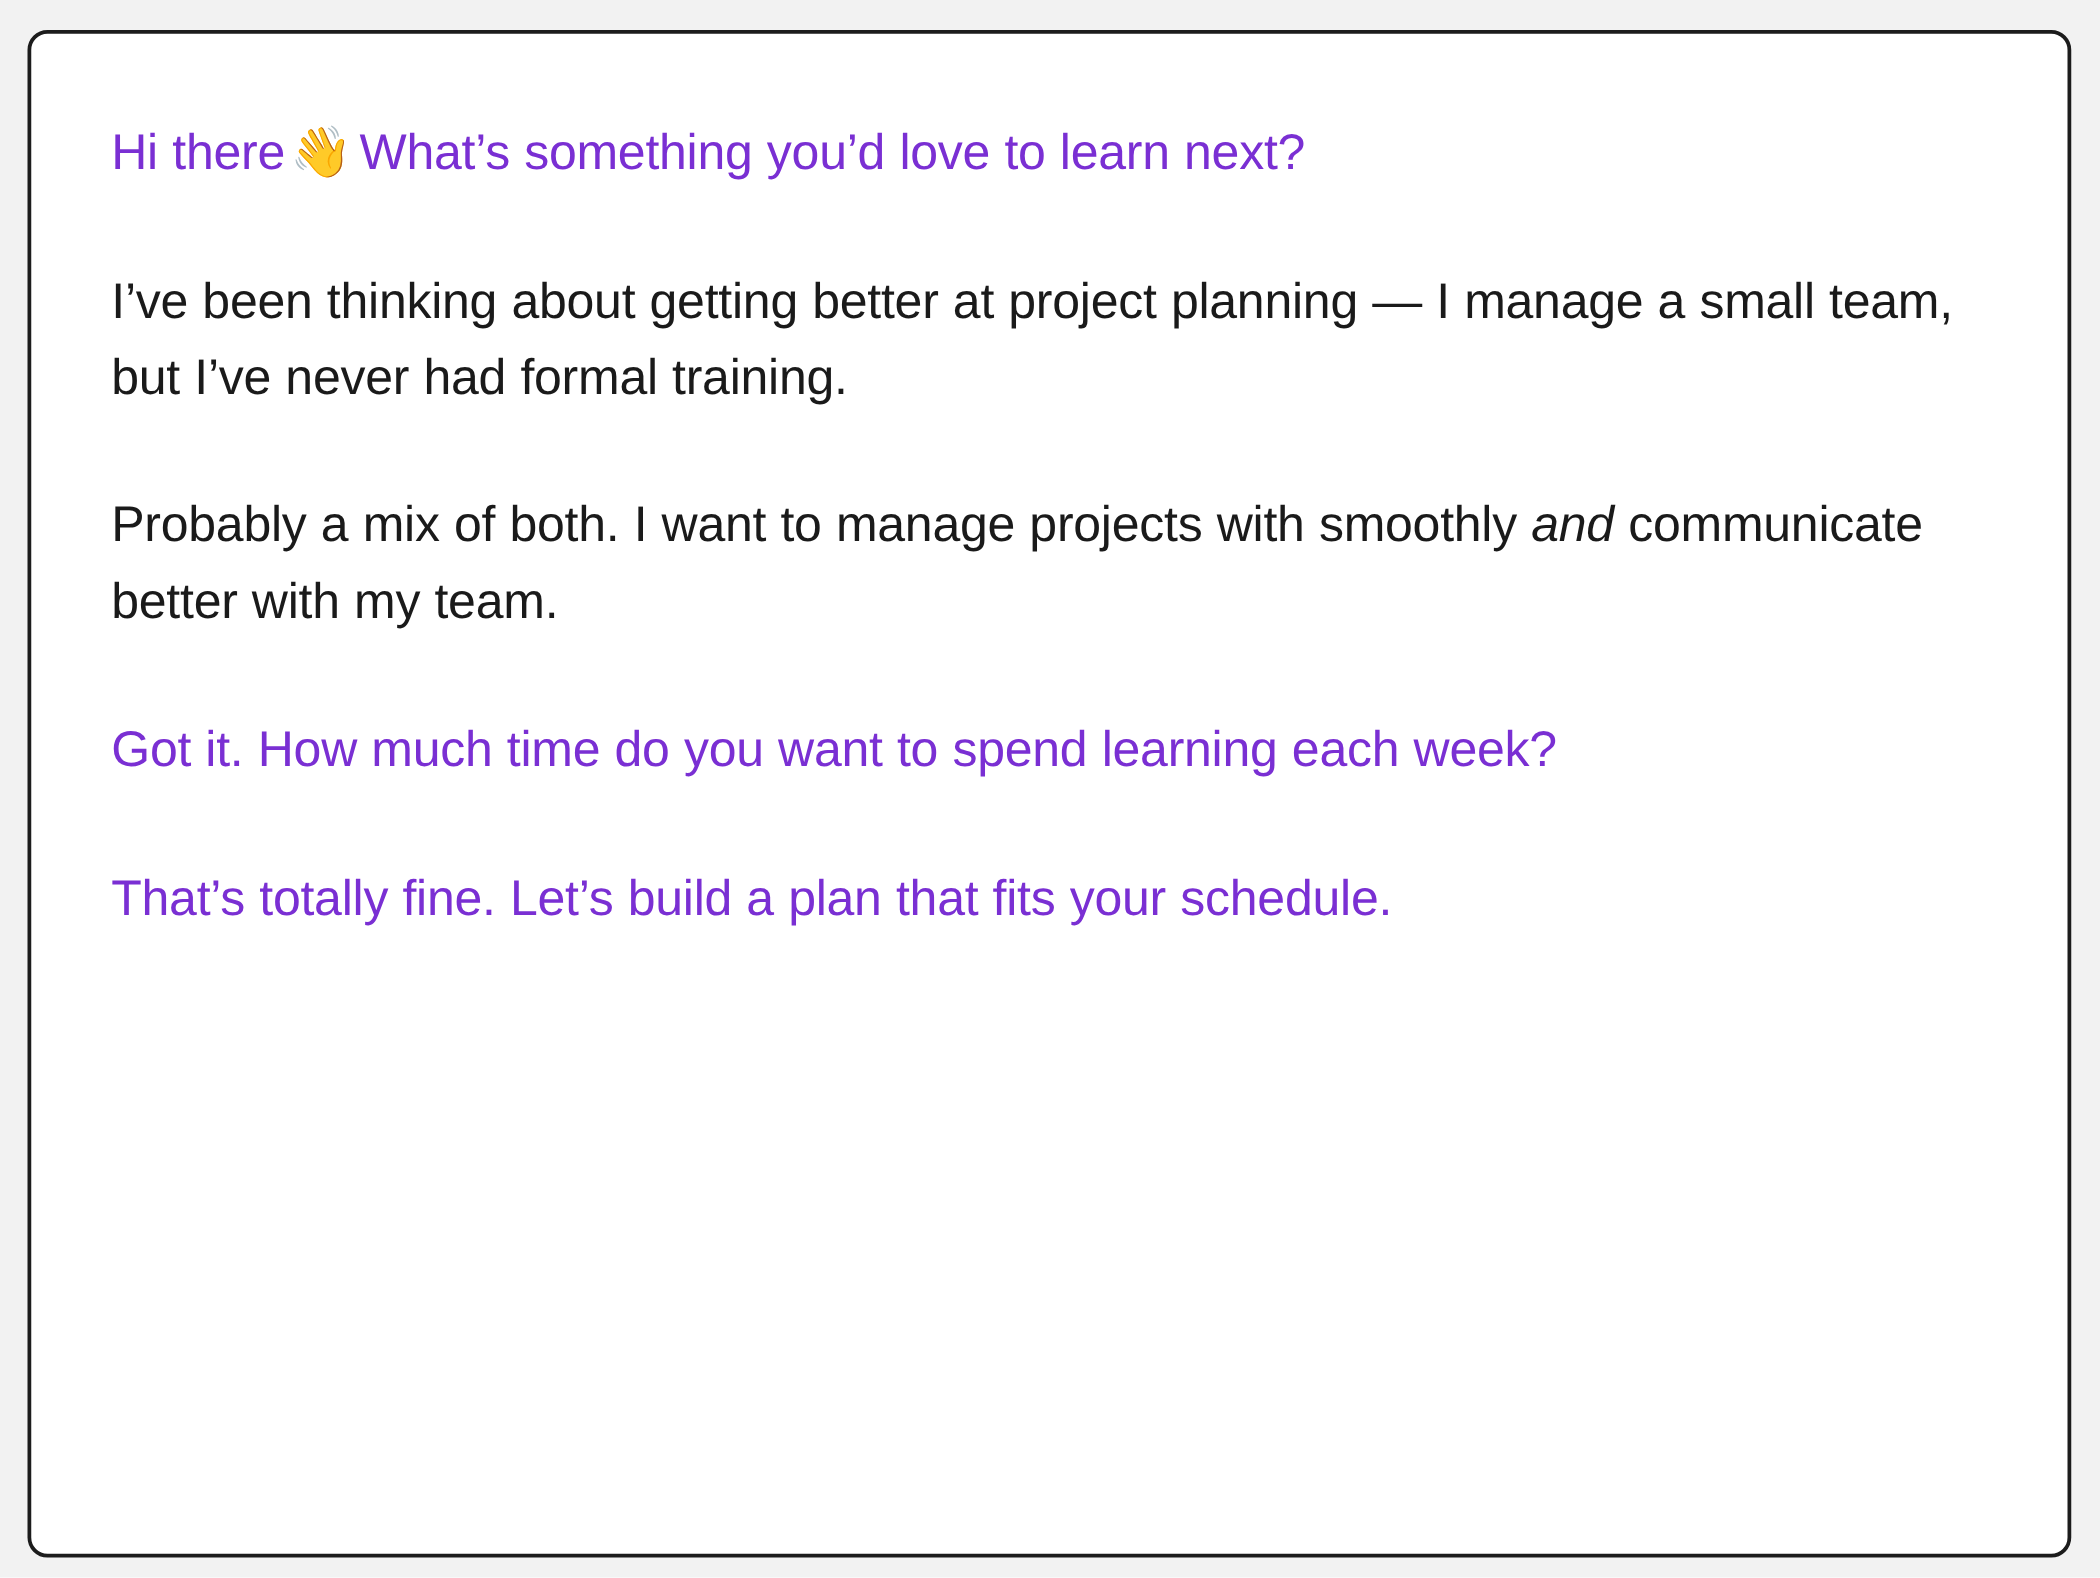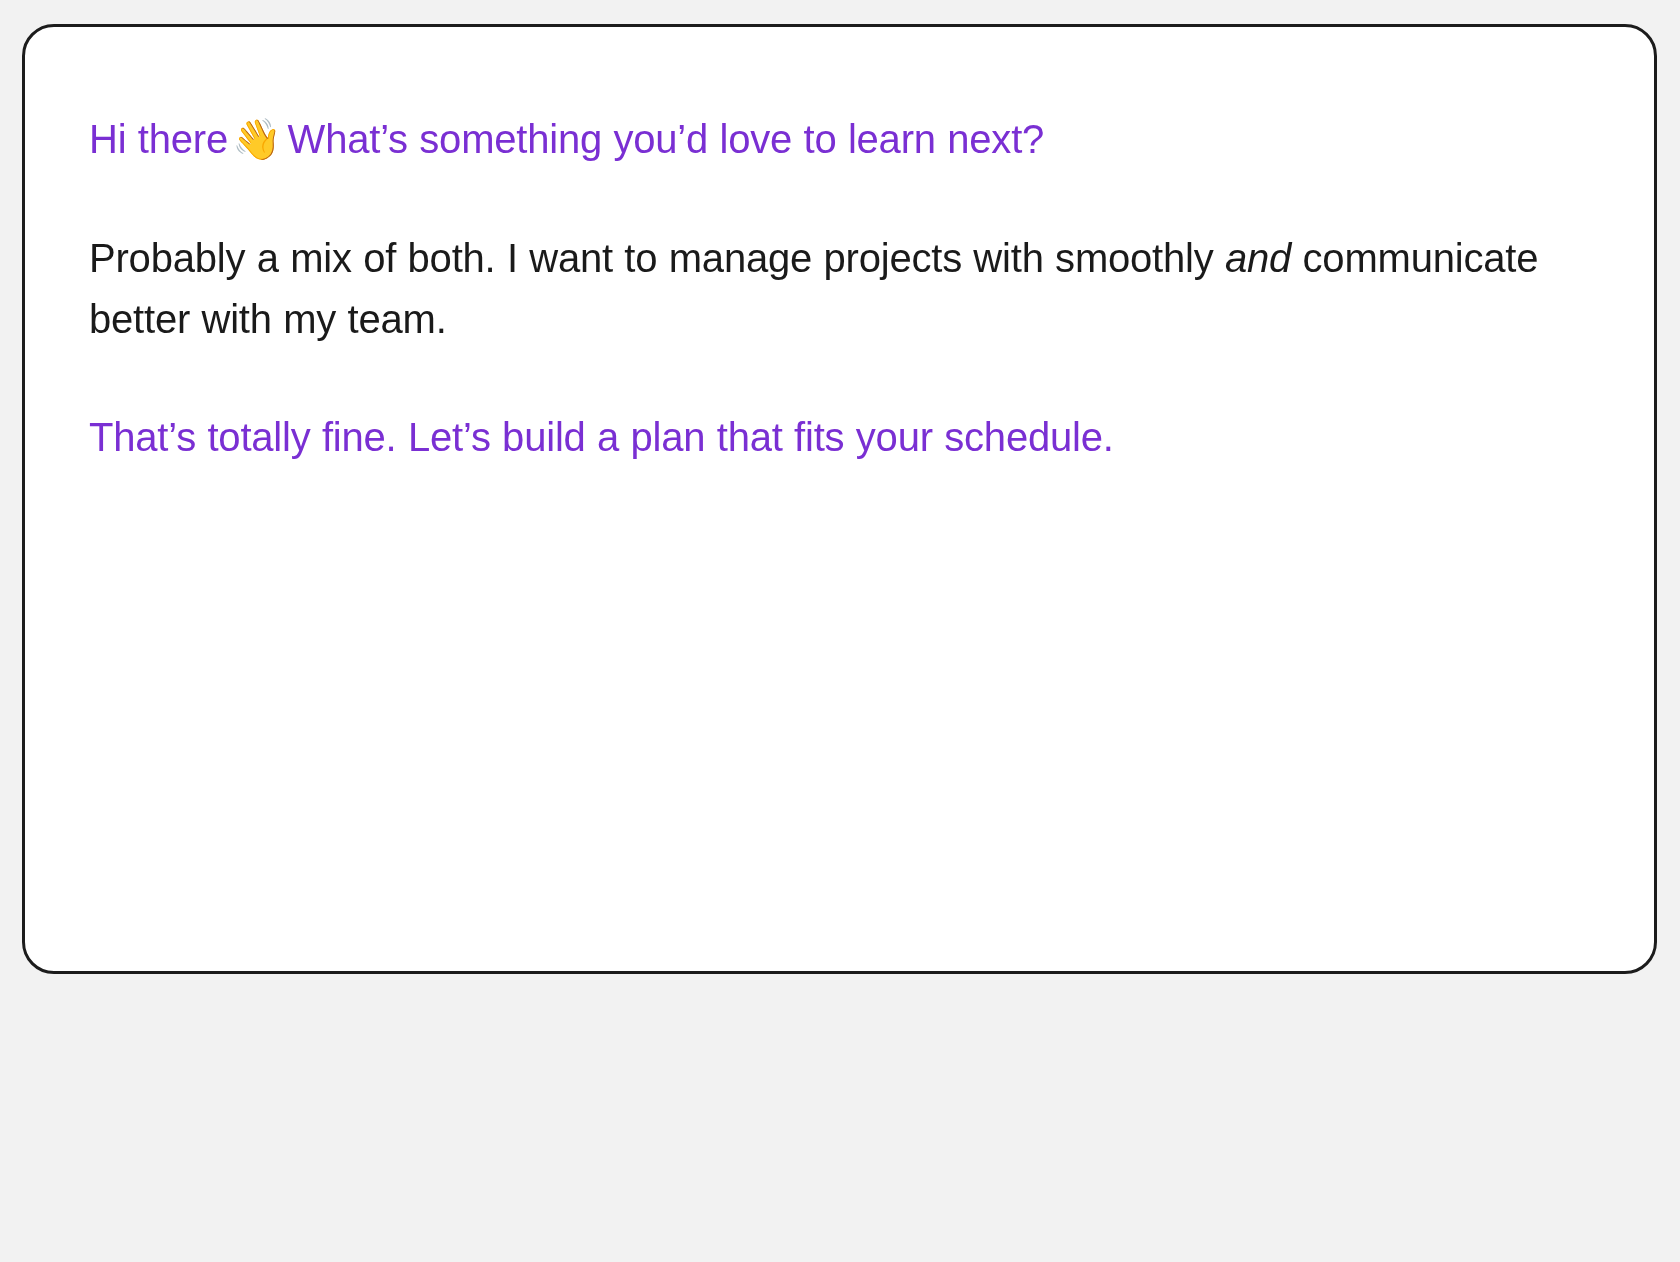--- a/index.html
+++ b/index.html
@@ -21,26 +21,26 @@
     width: 1680px;
     height: 1262px;
     box-sizing: border-box;
   }
 
   .conversation-card {
     position: absolute;
     left: 22px;
     top: 24px;
     width: 1635px;
-    height: 950px;
+    height: 1222px;
     box-sizing: border-box;
     background: #ffffff;
     border: 3px solid #1c1c1c;
-    border-radius: 32px;
-    padding: 82px 74px 60px 64px;
+    border-radius: 16px;
+    padding: 65px 74px 60px 64px;
   }
 
   .transcript {
     display: block;
     width: 100%;
   }
 
   .message {
     margin: 0 0 58px 0;
     font-size: 40px;
@@ -79,25 +79,27 @@
 <div id="canvas">
 
   <div class="conversation-card">
 
     <div class="transcript">
 
       <p class="message assistant">
         <span>Hi there</span><span class="emoji">👋</span><span>What’s something you’d love to learn next?</span>
       </p>
 
+      <p class="message user">I’ve been thinking about getting better at project planning — I manage a small team, but I’ve never had formal training.</p>
 
 
       <p class="message user">
         <span>Probably a mix of both. I want to manage projects with smoothly </span><span class="emphasis">and</span><span> communicate better with my team.</span>
       </p>
 
+      <p class="message assistant">Got it. How much time do you want to spend learning each week?</p>
 
 
       <p class="message assistant">That’s totally fine. Let’s build a plan that fits your schedule.</p>
 
     </div>
   </div>
 </div>
 
 </body></html>

